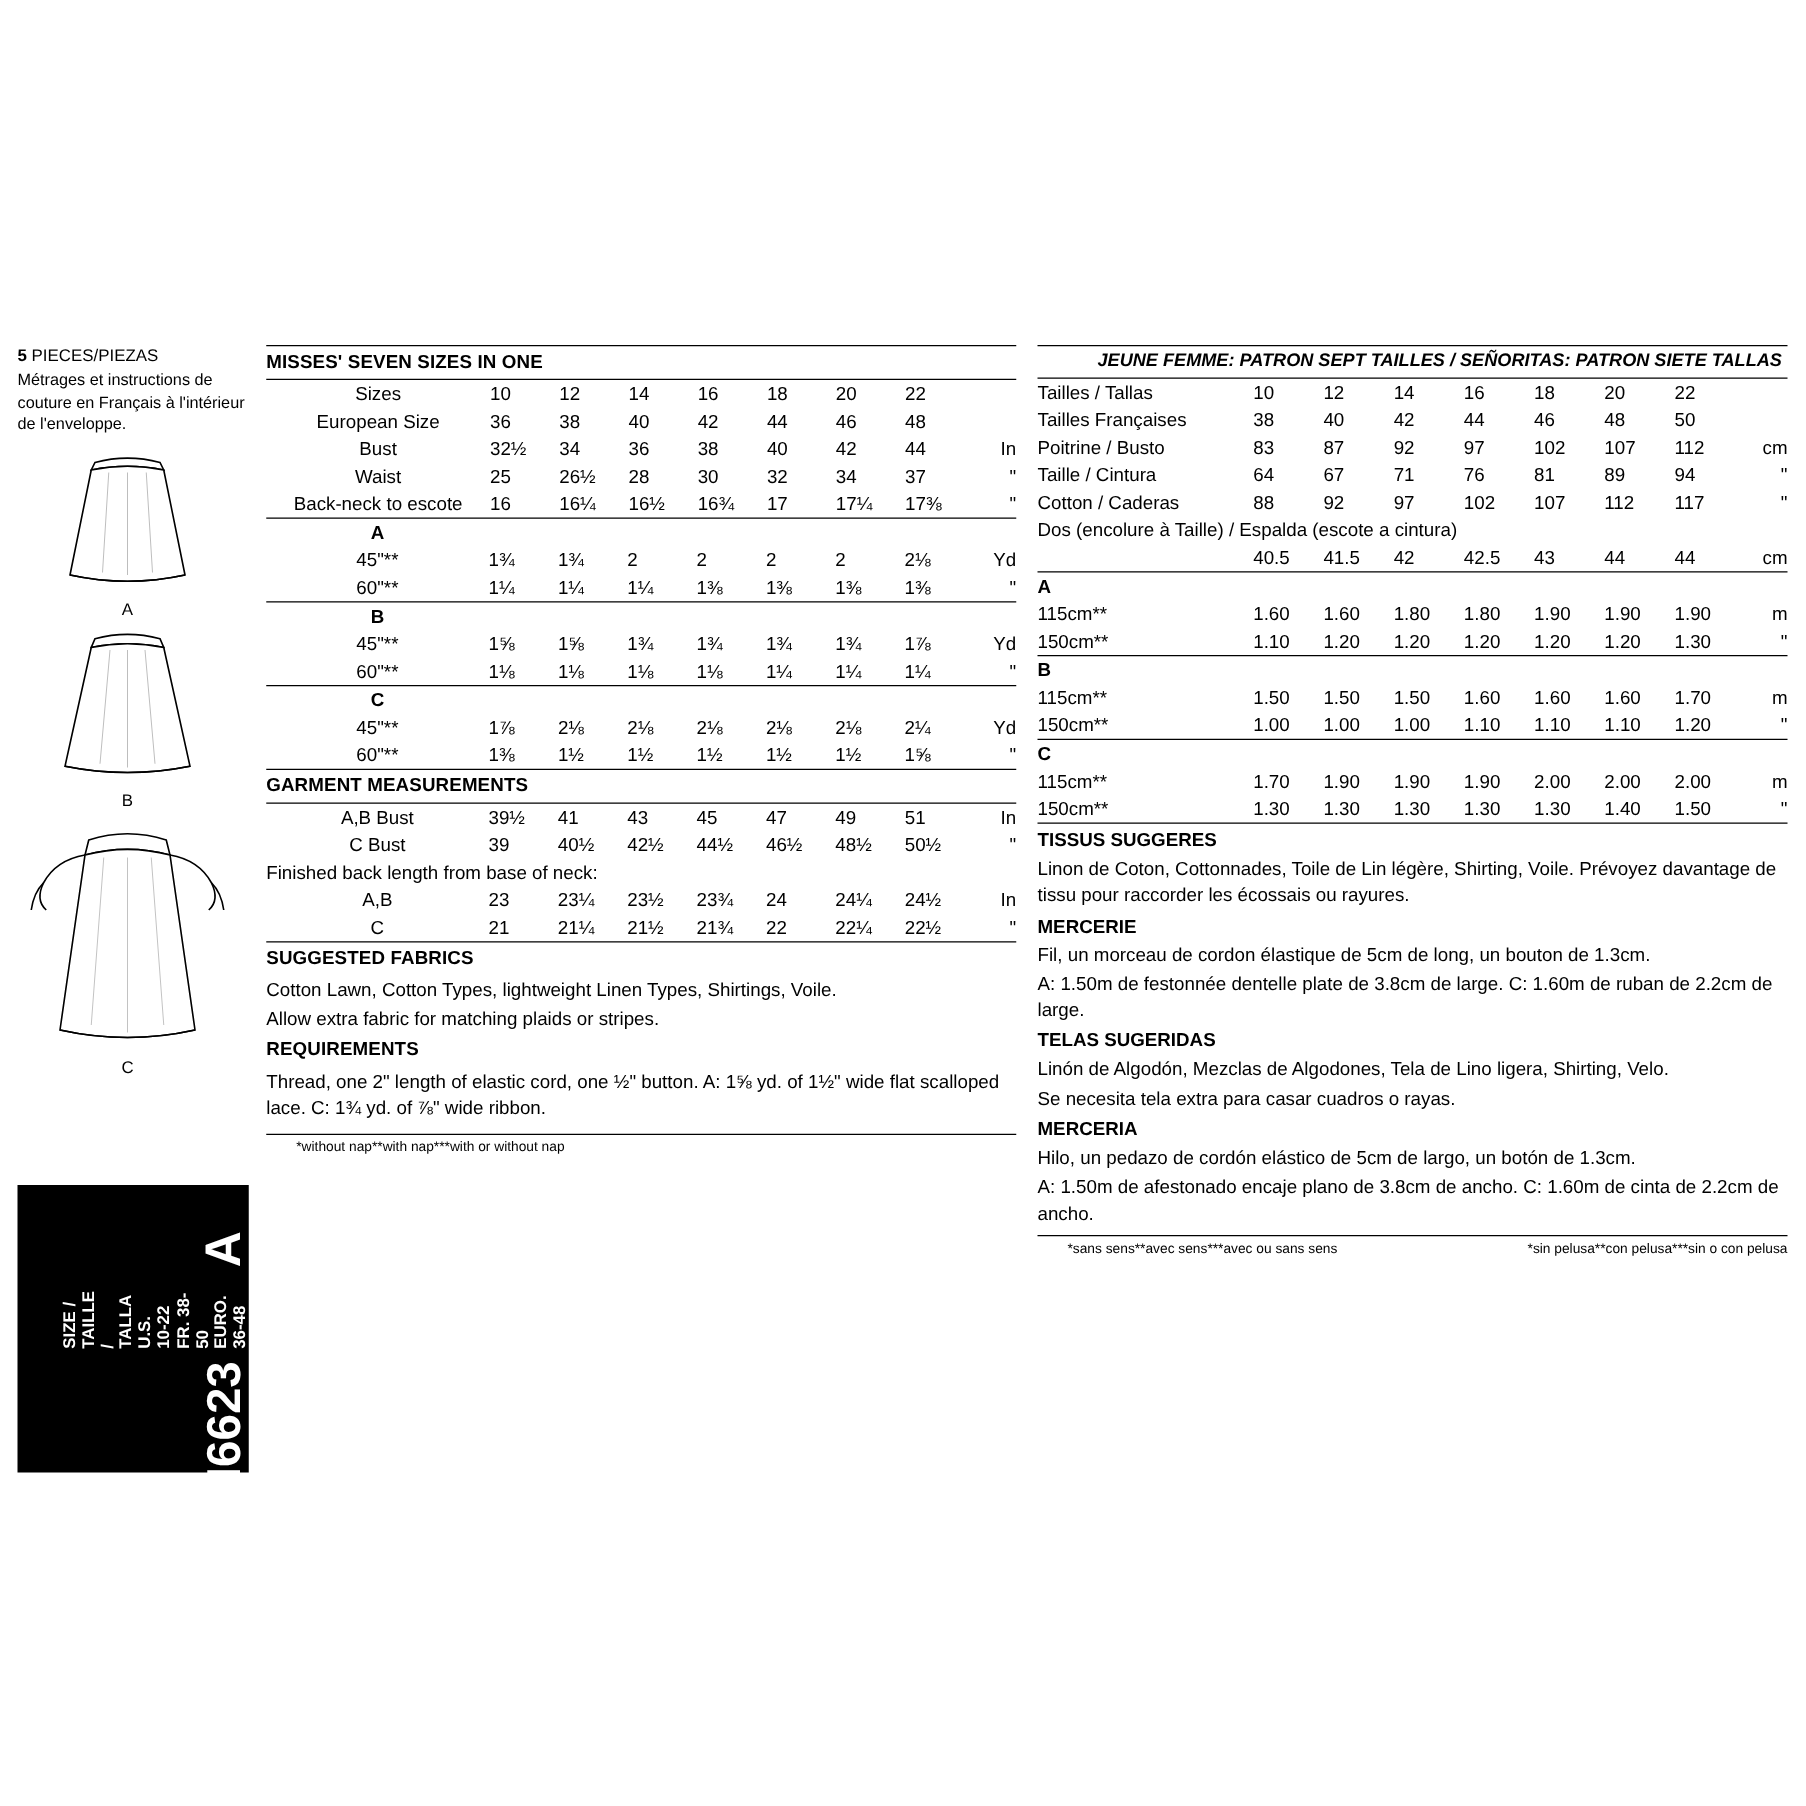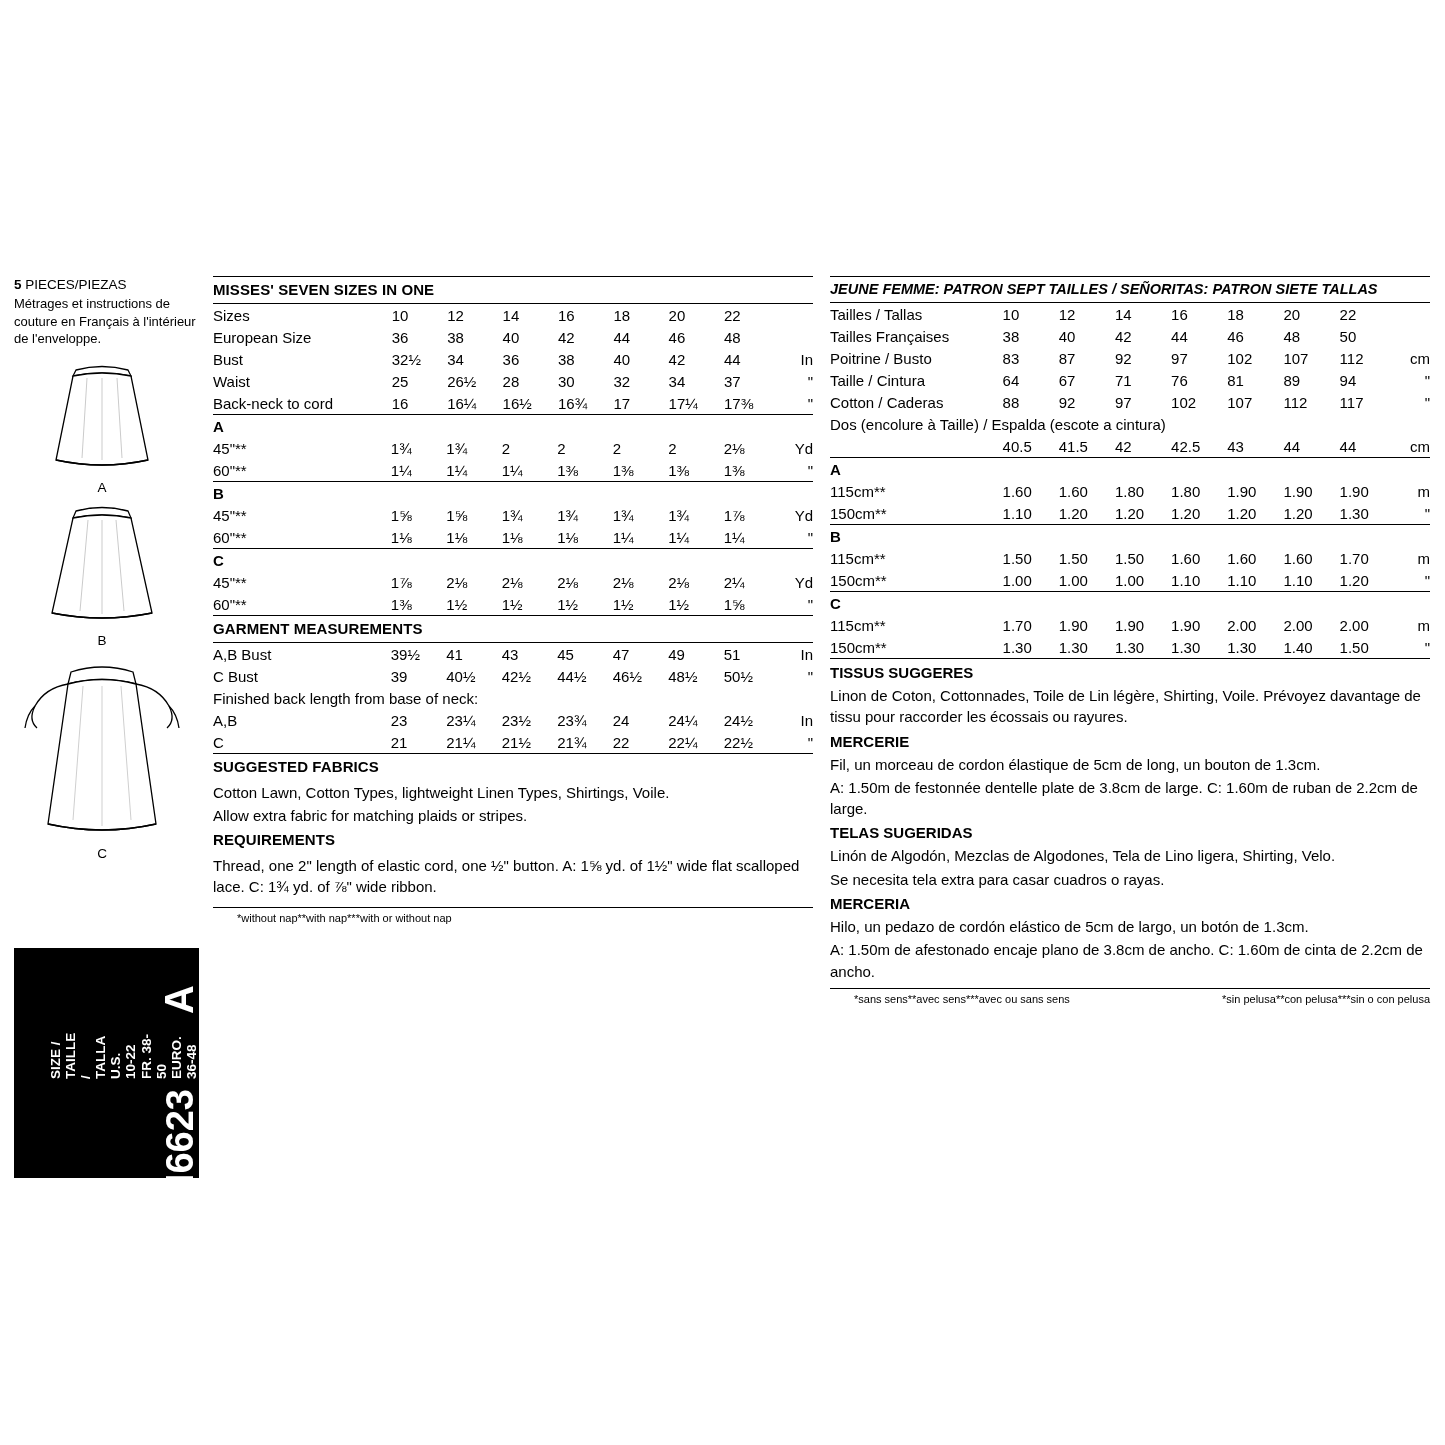--- a/index.html
+++ b/index.html
@@ -39,25 +39,25 @@
 
   
   .col{position:absolute;top:276px;font-size:15px;}
   .colL{left:213px;width:600px;}
   .colR{left:830px;width:600px;}
 
   .rule{border-top:1.6px solid #000;height:0;margin:0;}
   .rule-thin{border-top:1px solid #000;height:0;margin:0;}
 
   .secthead{font-weight:bold;font-size:15px;padding:4px 0 5px 0;letter-spacing:.1px;}
-  .secthead-it{font-weight:bold;font-style:italic;font-size:14.5px;padding:4px 0 5px 0;}
+  .secthead-it{font-weight:bold;font-style:italic;font-size:14.5px;padding:4px 0 5px 0;margin-left:48px;}
 
   table.t{border-collapse:collapse;width:100%;font-size:15px;}
   table.t td{padding:2.5px 0;vertical-align:top;white-space:nowrap;}
-  td.lbl{width:180px;}
+  td.lbl{width:180px;text-align:center;}
   td.lblR{width:172px;}
   td.v{width:56px;}
   td.vR{width:56px;}
   td.u{width:34px;text-align:right;}
   .grouphead{font-weight:bold;}
 
   .para{font-size:15px;line-height:1.42;padding:2px 0 0 0;}
   .blockhead{font-weight:bold;font-size:15px;padding:5px 0 2px 0;}
 
   .footnote{font-size:11px;padding-top:4px;display:flex;margin-left:24px;}
@@ -173,21 +173,21 @@
         <td class="v">25</td>
         <td class="v">26½</td>
         <td class="v">28</td>
         <td class="v">30</td>
         <td class="v">32</td>
         <td class="v">34</td>
         <td class="v">37</td>
         <td class="u">"</td>
       </tr>
       <tr>
-        <td class="lbl">Back-neck to cord</td>
+        <td class="lbl">Back-neck to escote</td>
         <td class="v">16</td>
         <td class="v">16¼</td>
         <td class="v">16½</td>
         <td class="v">16¾</td>
         <td class="v">17</td>
         <td class="v">17¼</td>
         <td class="v">17⅜</td>
         <td class="u">"</td>
       </tr>
     </tbody>

